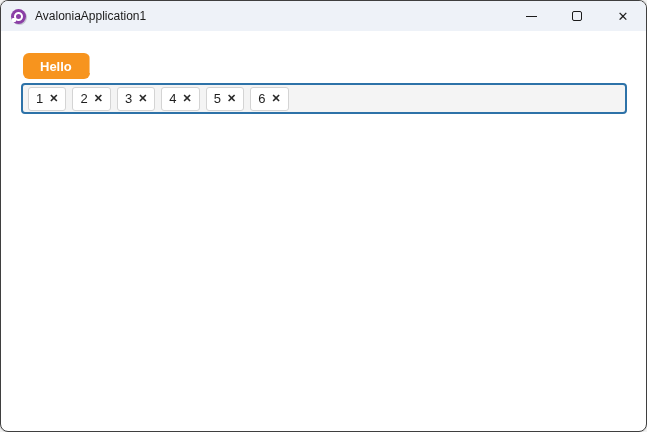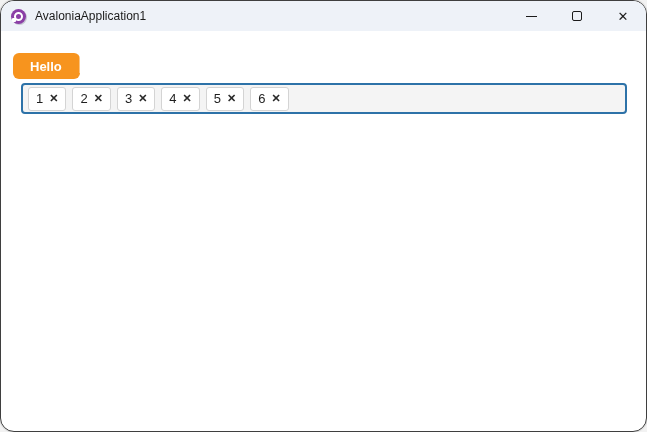--- a/index.html
+++ b/index.html
@@ -9,21 +9,21 @@
     height: 432px;
     background: #f2f2f2;
     font-family: "Liberation Sans", sans-serif;
     overflow: hidden;
   }
   .window {
     position: absolute;
     inset: 0;
     background: #ffffff;
     border: 1px solid #3f3f3f;
-    border-radius: 14px;
+    border-radius: 8px;
     box-sizing: border-box;
     overflow: hidden;
     box-shadow: 0 0 0 1px rgba(0,0,0,0.08);
   }
   
   .titlebar {
     height: 30px;
     background: #EEF2F8;
     display: flex;
     align-items: center;
@@ -93,21 +93,21 @@
     color: #1b1b1b;
     line-height: 1;
   }
   
   .content {
     padding: 22px 0 0 0;
   }
   .tab-strip {
     display: inline-flex;
     align-items: flex-start;
-    margin-left: 12px;
+    margin-left: 22px;
     height: 26px;
     background: #F7941E;
     border-radius: 6px;
     overflow: hidden;
   }
   .tab-item {
     height: 100%;
     display: flex;
     align-items: center;
     padding: 0 17px;

